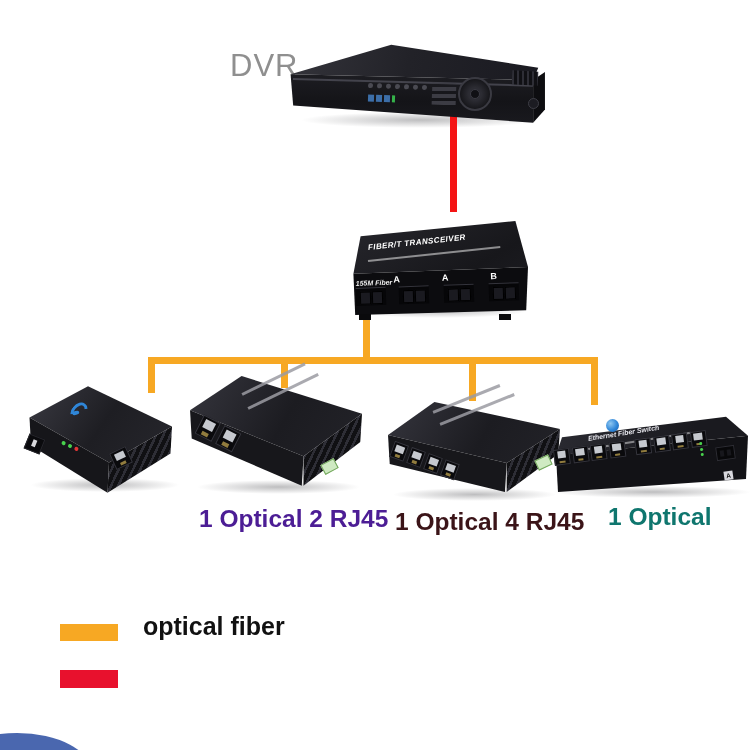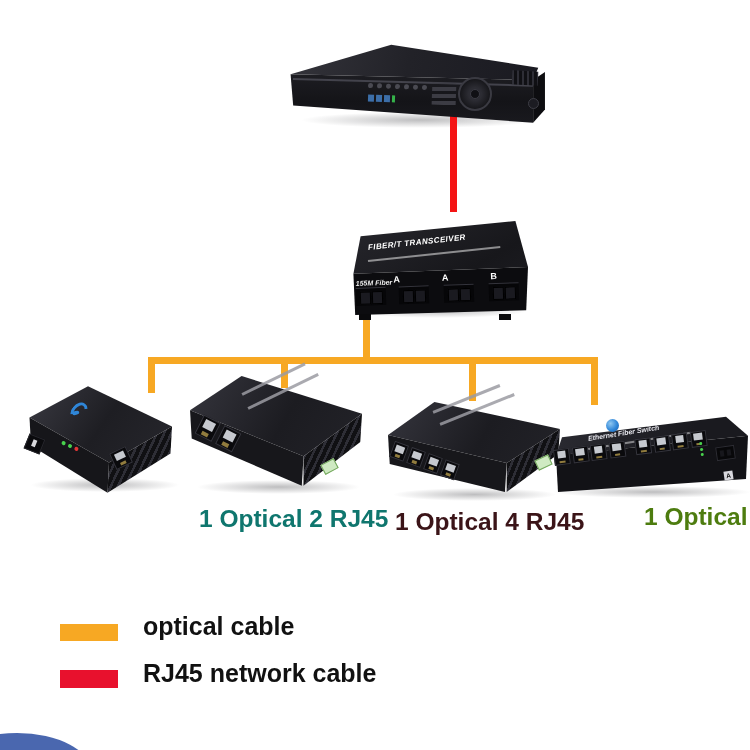--- a/index.html
+++ b/index.html
@@ -159,20 +159,21 @@
 
 <div id="canvas">
 
   <div class="shadow" style="left:300px;top:112px;width:240px;height:16px;"></div>
   <div class="shadow" style="left:352px;top:304px;width:176px;height:14px;"></div>
   <div class="shadow" style="left:30px;top:478px;width:150px;height:14px;"></div>
   <div class="shadow" style="left:196px;top:480px;width:165px;height:14px;"></div>
   <div class="shadow" style="left:392px;top:488px;width:165px;height:13px;"></div>
   <div class="shadow" style="left:552px;top:486px;width:200px;height:12px;"></div>
 
+  <div class="txt dvr-label" style="color: rgb(143, 143, 143);">DVR</div>
 
   <div class="device dvr">
     <div class="face dvr-top"></div>
     <div class="face dvr-front"></div>
     <div class="face dvr-side"></div>
     <div class="abs dvr-edge"></div>
     <div class="abs dvr-btnrow">
       <div class="dvr-btn"></div>
       <div class="dvr-btn"></div>
       <div class="dvr-btn"></div>
@@ -284,26 +285,25 @@
       </div>
     <div class="abs d4-leds">
       <div class="led led-g"></div>
       <div class="led led-g"></div>
       <div class="led led-g"></div>
     </div>
     <div class="abs d4-fiber"></div>
     <div class="abs d4-albl">A</div>
   </div>
 
-  <div class="cap cap2" style="color: #0f766e;">1 Optical 2 RJ45</div>
+  <div class="cap cap2" style="color: #4c1d95;">1 Optical 2 RJ45</div>
   <div class="cap cap3" style="color: rgb(59, 20, 24);">1 Optical 4 RJ45</div>
-  <div class="cap cap4" style="color: #4d7c0f; margin-left: 36px;">
+  <div class="cap cap4" style="color: #0f766e;">
     <div>1 Optical</div>
   </div>
 
   <div class="legend-swatch lg-fiber" style="background: rgb(247, 168, 35);"></div>
-  <div class="legend-label ll-fiber">optical cable</div>
+  <div class="legend-label ll-fiber">optical fiber</div>
   <div class="legend-swatch lg-rj45" style="background: rgb(232, 17, 45);"></div>
-  <div class="legend-label ll-rj45">RJ45 network cable</div>
 
   <div class="abs corner" style="background: rgb(74, 103, 175);"></div>
 
 </div>
 
 </body></html>

